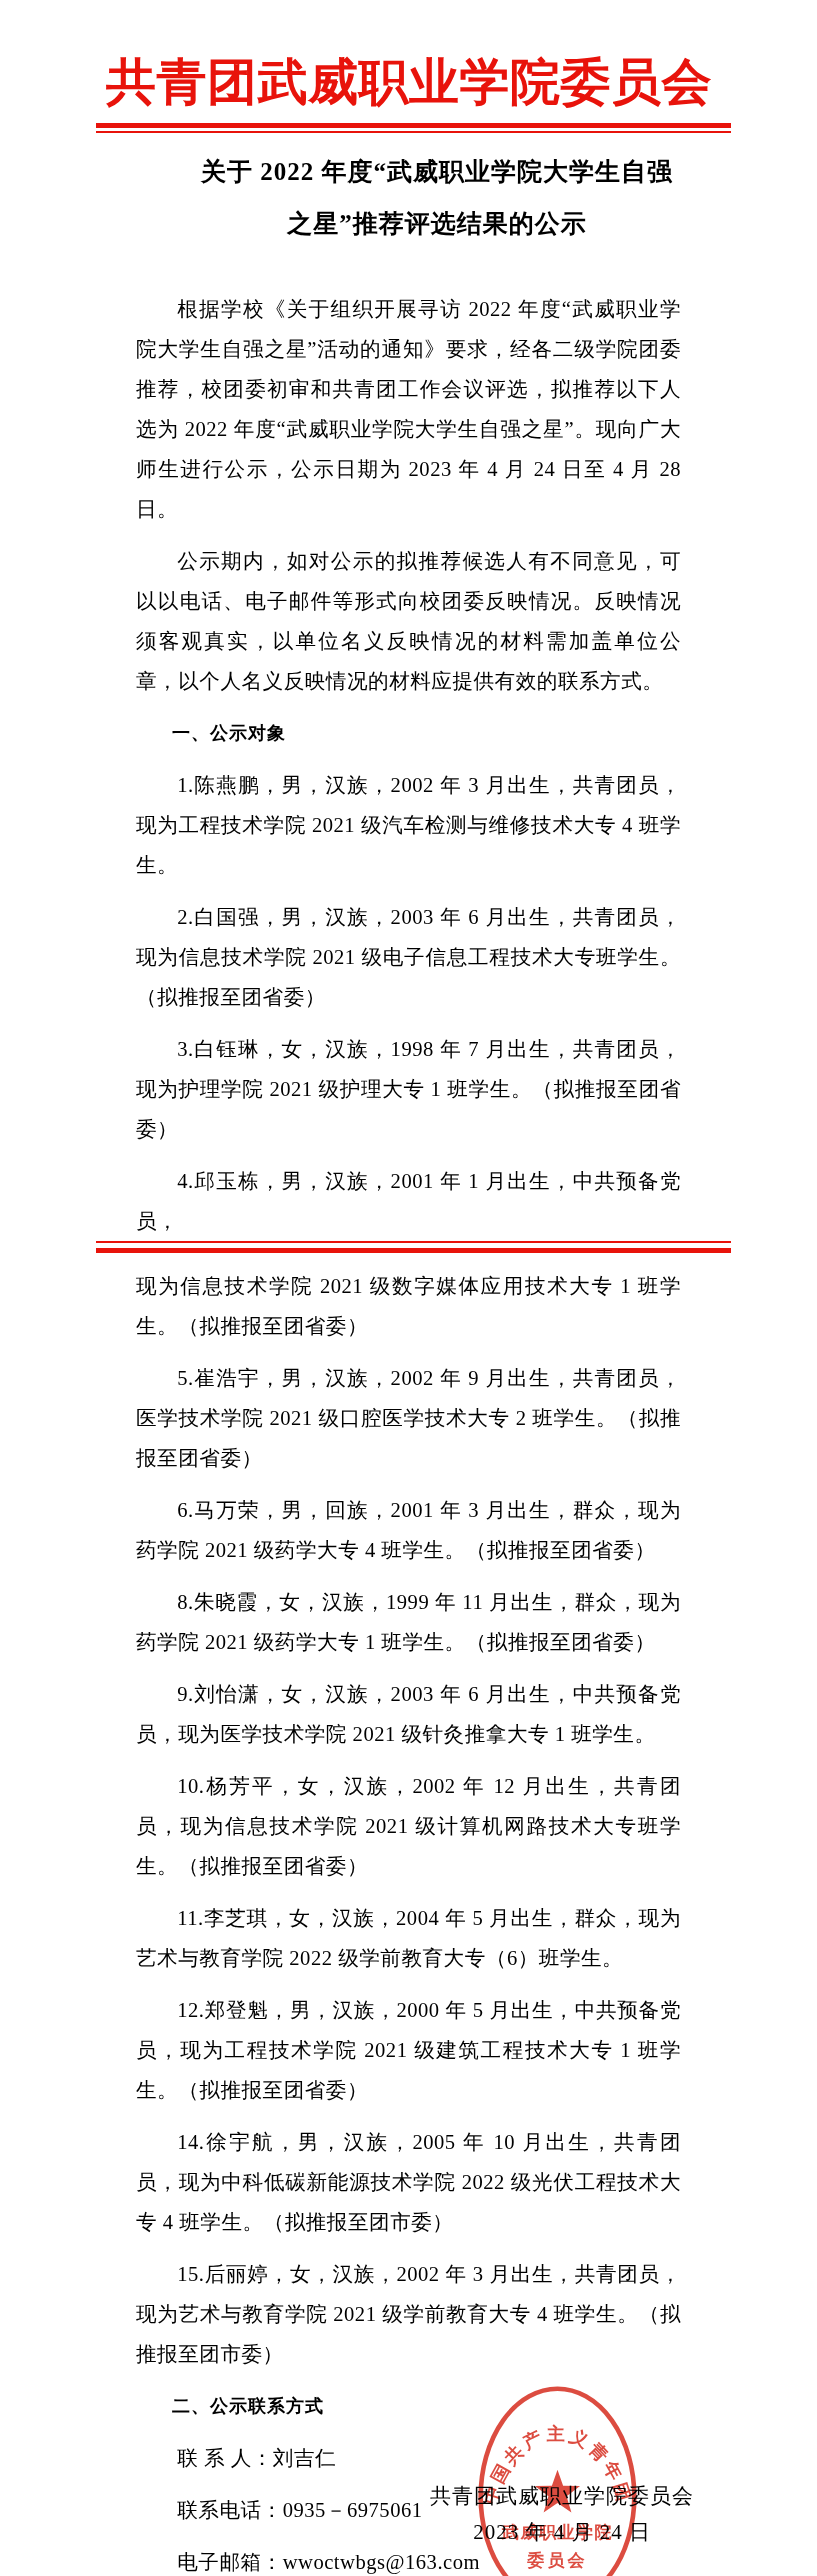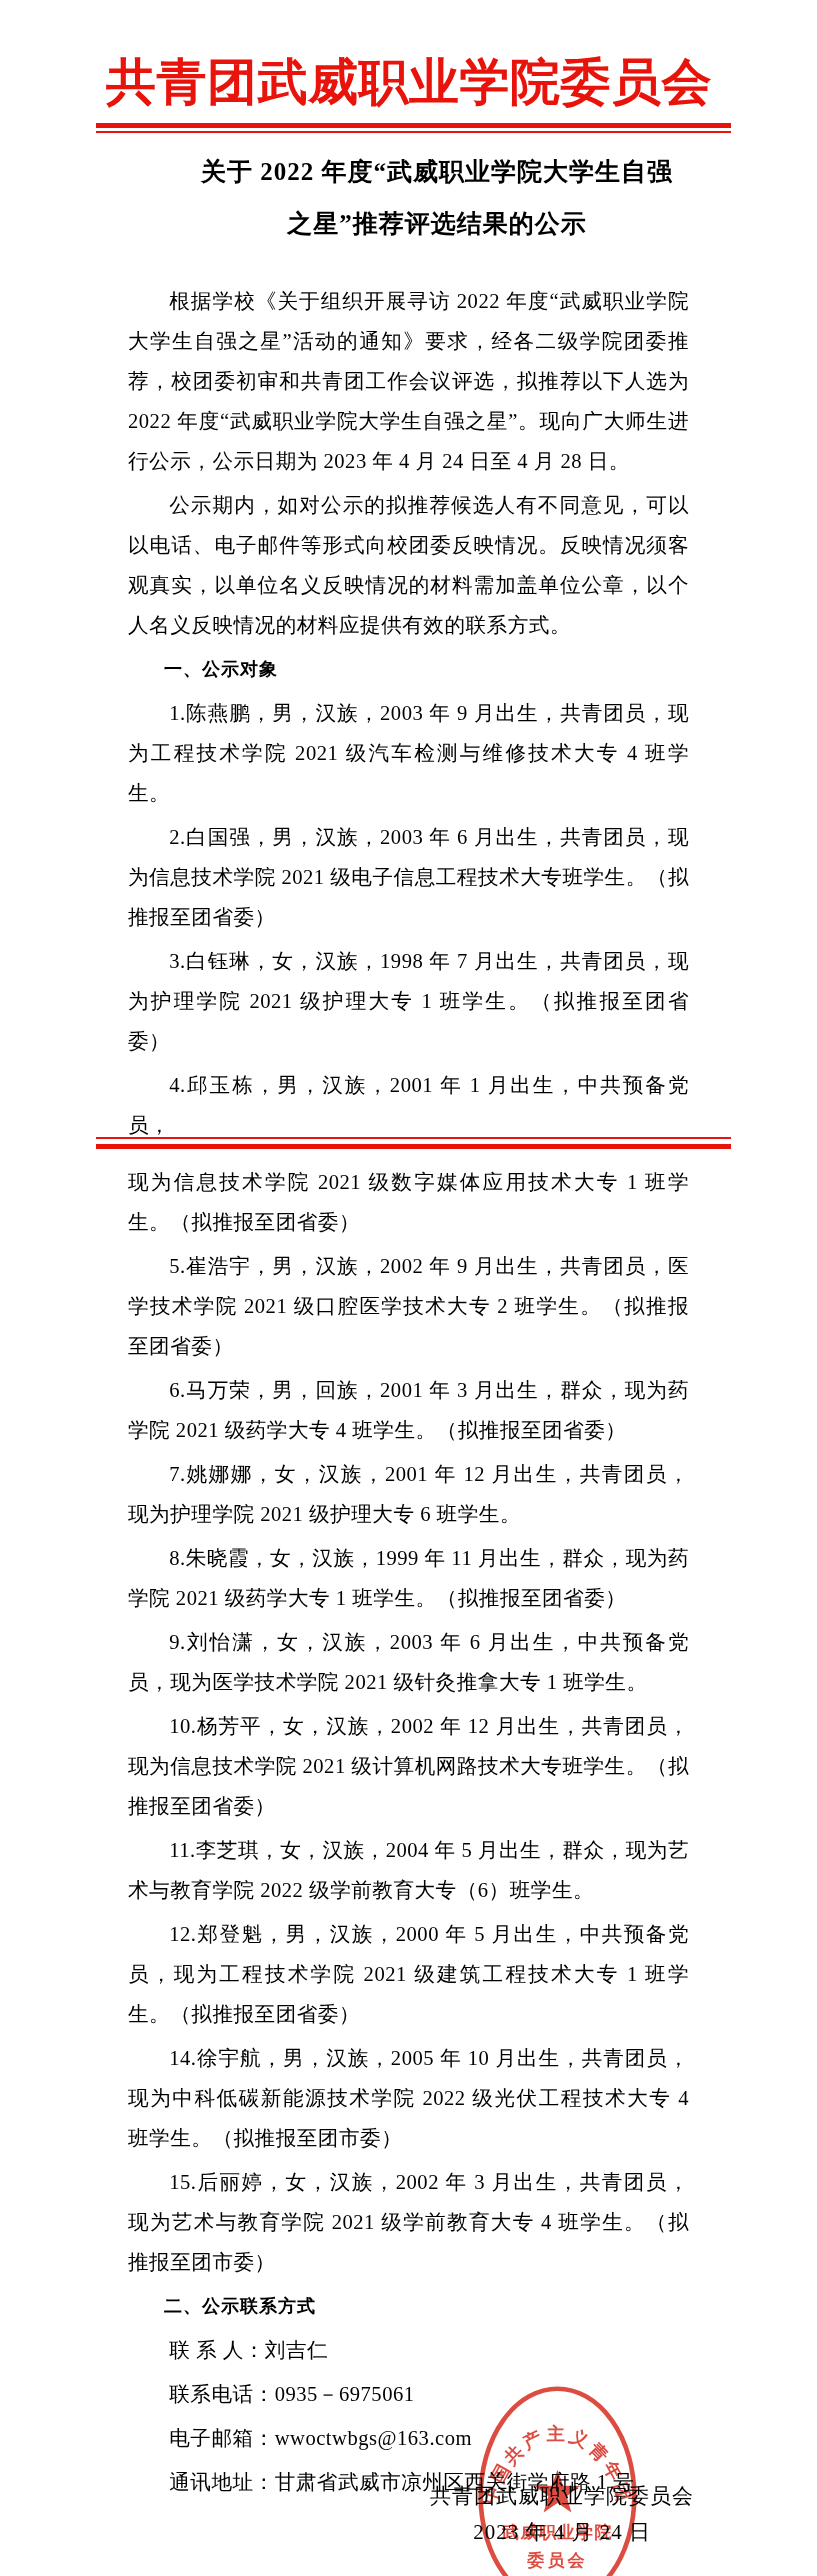--- a/index.html
+++ b/index.html
@@ -47,21 +47,21 @@
   .body-flow{
     position:absolute;
     top:277px;
     left:124px;
     width:569px;
     font-size:20.6px;
     line-height:40px;
     text-align:justify;
     letter-spacing:0.5px;
   }
-  .body-flow p{margin:4px;padding:0;}
+  .body-flow p{margin:12px;padding:0;}
   .indent{text-indent:2em;}
   .sec-heading{
     margin:0;
     font-size:18px;
     font-weight:bold;
     font-family:"Liberation Sans","DejaVu Sans",sans-serif;
     line-height:40px;
     text-indent:2em;
     letter-spacing:1px;
   }
@@ -115,36 +115,35 @@
     <div>之星”推荐评选结果的公示</div>
   </div>
 
   <div class="body-flow">
 
     <p class="indent">根据学校《关于组织开展寻访 2022 年度“武威职业学院大学生自强之星”活动的通知》要求，经各二级学院团委推荐，校团委初审和共青团工作会议评选，拟推荐以下人选为 2022 年度“武威职业学院大学生自强之星”。现向广大师生进行公示，公示日期为 2023 年 4 月 24 日至 4 月 28 日。</p>
     <p class="indent">公示期内，如对公示的拟推荐候选人有不同意见，可以以电话、电子邮件等形式向校团委反映情况。反映情况须客观真实，以单位名义反映情况的材料需加盖单位公章，以个人名义反映情况的材料应提供有效的联系方式。</p>
 
     <p class="sec-heading">一、公示对象</p>
 
-    <p class="indent">1.陈燕鹏，男，汉族，2003 年 9 月出生，共青团员，现为工程技术学院 2021 级汽车检测与维修技术大专 4 班学生。</p>
+    <p class="indent">1.陈燕鹏，男，汉族，2002 年 3 月出生，共青团员，现为工程技术学院 2021 级汽车检测与维修技术大专 4 班学生。</p>
     <p class="indent">2.白国强，男，汉族，2003 年 6 月出生，共青团员，现为信息技术学院 2021 级电子信息工程技术大专班学生。（拟推报至团省委）</p>
     <p class="indent">3.白钰琳，女，汉族，1998 年 7 月出生，共青团员，现为护理学院 2021 级护理大专 1 班学生。（拟推报至团省委）</p>
     <p class="indent">4.邱玉栋，男，汉族，2001 年 1 月出生，中共预备党员，</p>
 
     <div class="page-break-rule">
       <div class="pb-thin"></div>
       <div class="pb-gap"></div>
       <div class="pb-thick"></div>
     </div>
 
     <p>现为信息技术学院 2021 级数字媒体应用技术大专 1 班学生。（拟推报至团省委）</p>
 
     <p class="indent">5.崔浩宇，男，汉族，2002 年 9 月出生，共青团员，医学技术学院 2021 级口腔医学技术大专 2 班学生。（拟推报至团省委）</p>
     <p class="indent">6.马万荣，男，回族，2001 年 3 月出生，群众，现为药学院 2021 级药学大专 4 班学生。（拟推报至团省委）</p>
-    <p class="indent">7.姚娜娜，女，汉族，2001 年 12 月出生，共青团员，现为护理学院 2021 级护理大专 6 班学生。</p>
     <p class="indent">8.朱晓霞，女，汉族，1999 年 11 月出生，群众，现为药学院 2021 级药学大专 1 班学生。（拟推报至团省委）</p>
     <p class="indent">9.刘怡潇，女，汉族，2003 年 6 月出生，中共预备党员，现为医学技术学院 2021 级针灸推拿大专 1 班学生。</p>
     <p class="indent">10.杨芳平，女，汉族，2002 年 12 月出生，共青团员，现为信息技术学院 2021 级计算机网路技术大专班学生。（拟推报至团省委）</p>
     <p class="indent">11.李芝琪，女，汉族，2004 年 5 月出生，群众，现为艺术与教育学院 2022 级学前教育大专（6）班学生。</p>
     <p class="indent">12.郑登魁，男，汉族，2000 年 5 月出生，中共预备党员，现为工程技术学院 2021 级建筑工程技术大专 1 班学生。（拟推报至团省委）</p>
     <p class="indent">14.徐宇航，男，汉族，2005 年 10 月出生，共青团员，现为中科低碳新能源技术学院 2022 级光伏工程技术大专 4 班学生。（拟推报至团市委）</p>
     <p class="indent">15.后丽婷，女，汉族，2002 年 3 月出生，共青团员，现为艺术与教育学院 2021 级学前教育大专 4 班学生。（拟推报至团市委）</p>
 
     <p class="sec-heading">二、公示联系方式</p>
 

